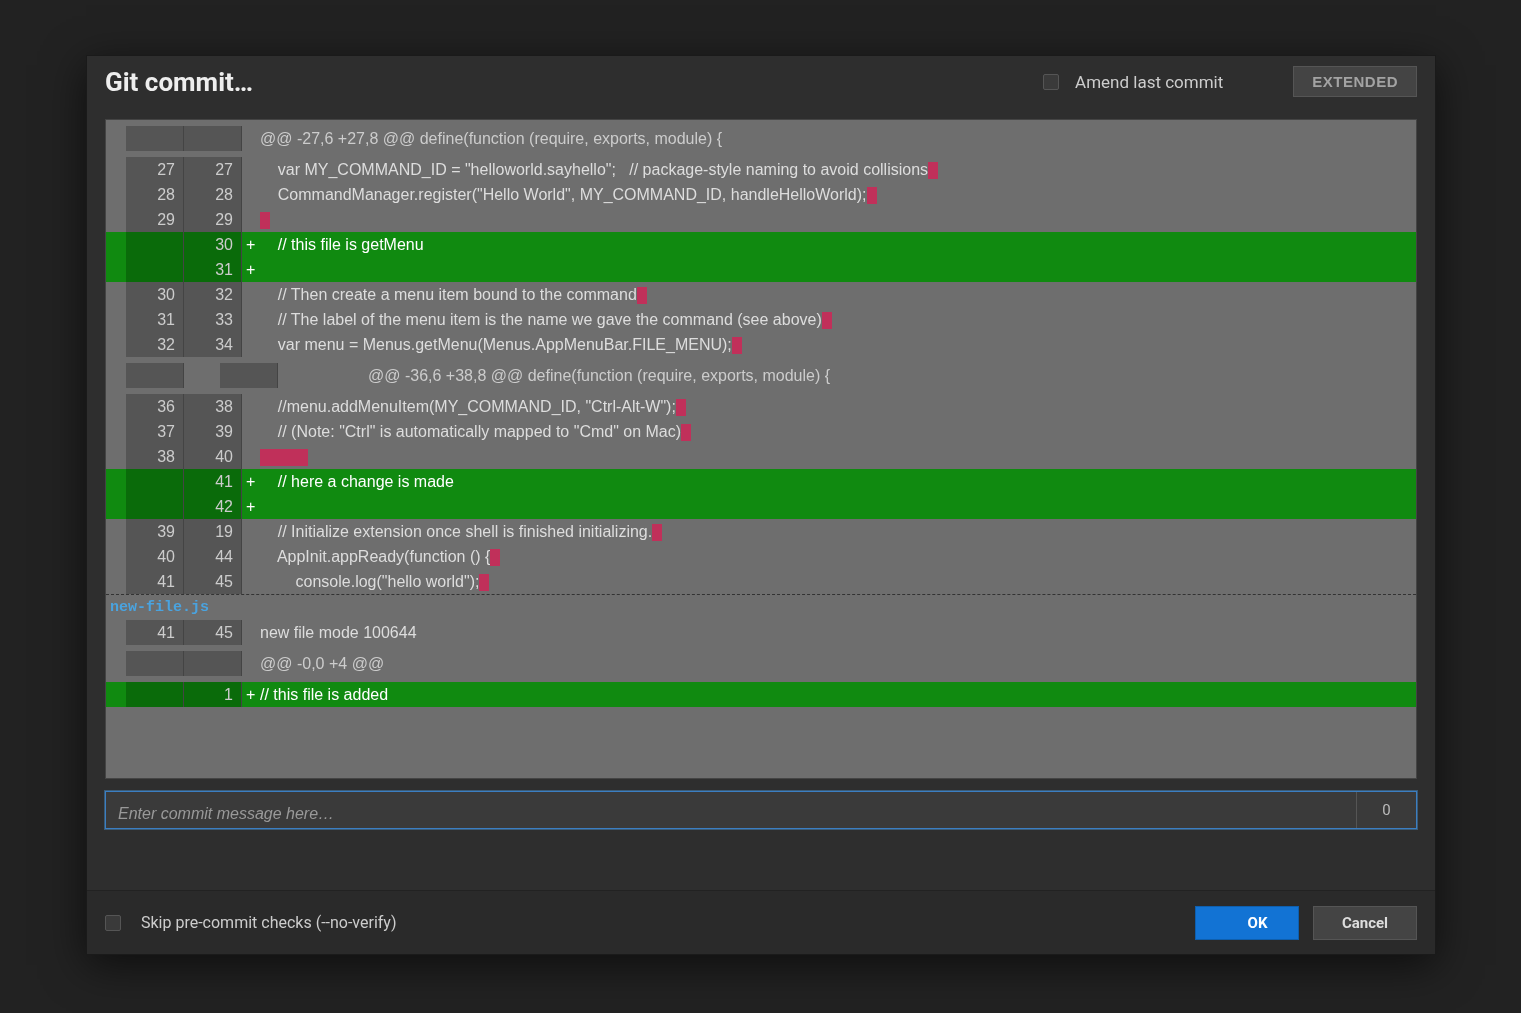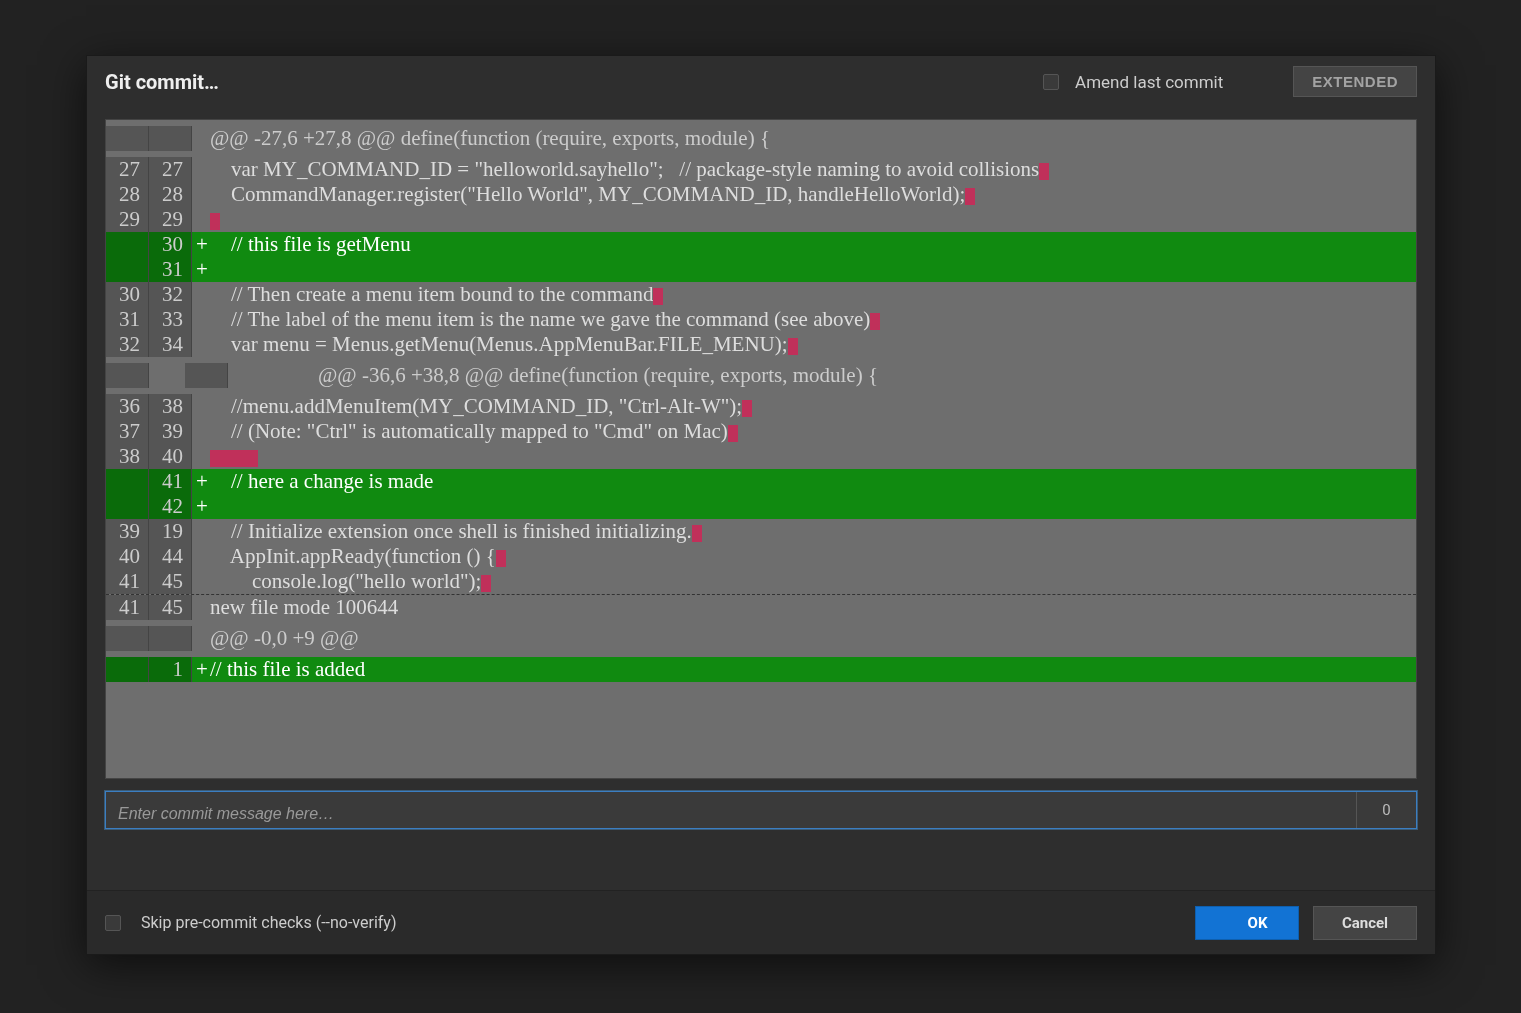--- a/index.html
+++ b/index.html
@@ -24,21 +24,21 @@
     display: flex;
     flex-direction: column;
   }
   .dialog-header {
     display: flex;
     align-items: center;
     padding: 10px 18px 14px 18px;
     background: #2e2e2e;
   }
   .dialog-title {
-    font-size: 20px;
+    font-size: 26px;
     font-weight: 700;
     color: #eee;
     flex: 1;
   }
   .amend-row {
     display: flex;
     align-items: center;
     gap: 16px;
     margin-right: 70px;
   }
@@ -72,26 +72,27 @@
     position: relative;
   }
   .diff-inner {
     position: absolute;
     left: 0; right: 0; top: 0;
   }
   .diff-line {
     display: flex;
     height: 25px;
     line-height: 25px;
-    font-family: Liberation Serif, serif;
-    font-size: 21px;
+    font-family: Liberation Sans, sans-serif;
+    font-size: 16px;
     white-space: pre;
+    padding-left: 20px;
   }
   .diff-line .gut {
-    width: 43px;
+    width: 58px;
     text-align: right;
     padding-right: 8px;
     color: #ccc;
     background: #555;
     border-right: 1px solid #444;
     flex-shrink: 0;
   }
   .diff-line .gut.empty { color: transparent; }
   .diff-line .mark {
     width: 18px;
@@ -233,22 +234,23 @@
         <div class="diff-line hunk" style="padding-top: 6px; padding-bottom: 6px; height: 37px; gap: 36px;"><div class="gut empty">.</div><div class="gut empty">.</div><div class="mark"> </div><div class="code">@@ -36,6 +38,8 @@ define(function (require, exports, module) {</div></div>
         <div class="diff-line ctx"><div class="gut">36</div><div class="gut">38</div><div class="mark"> </div><div class="code">    //menu.addMenuItem(MY_COMMAND_ID, "Ctrl-Alt-W");<span class="trail"></span></div></div>
         <div class="diff-line ctx"><div class="gut">37</div><div class="gut">39</div><div class="mark"> </div><div class="code">    // (Note: "Ctrl" is automatically mapped to "Cmd" on Mac)<span class="trail"></span></div></div>
         <div class="diff-line ctx"><div class="gut">38</div><div class="gut">40</div><div class="mark"> </div><div class="code"><span class="trail wide"></span></div></div>
         <div class="diff-line add"><div class="gut empty">.</div><div class="gut">41</div><div class="mark">+</div><div class="code">    // here a change is made</div></div>
         <div class="diff-line add"><div class="gut empty">.</div><div class="gut">42</div><div class="mark">+</div><div class="code"></div></div>
         <div class="diff-line ctx"><div class="gut">39</div><div class="gut">19</div><div class="mark"> </div><div class="code">    // Initialize extension once shell is finished initializing.<span class="trail"></span></div></div>
         <div class="diff-line ctx"><div class="gut">40</div><div class="gut">44</div><div class="mark"> </div><div class="code">    AppInit.appReady(function () {<span class="trail"></span></div></div>
         <div class="diff-line ctx"><div class="gut">41</div><div class="gut">45</div><div class="mark"> </div><div class="code">        console.log("hello world");<span class="trail"></span></div></div>
         <div class="file-sep"></div>
+        <div class="file-header">new-file.js</div>
         <div class="diff-line ctx"><div class="gut">41</div><div class="gut">45</div><div class="mark"> </div><div class="code">new file mode 100644</div></div>
-        <div class="diff-line hunk" style="padding-top: 6px; padding-bottom: 6px; height: 37px;"><div class="gut empty">.</div><div class="gut empty">.</div><div class="mark"> </div><div class="code">@@ -0,0 +9 @@</div></div>
+        <div class="diff-line hunk" style="padding-top: 6px; padding-bottom: 6px; height: 37px;"><div class="gut empty">.</div><div class="gut empty">.</div><div class="mark"> </div><div class="code">@@ -0,0 +4 @@</div></div>
         <div class="diff-line add"><div class="gut empty">.</div><div class="gut">1</div><div class="mark">+</div><div class="code">// this file is added</div></div>
       </div>
   </div>
 
   <div class="msg-row">
     <input class="msg-input" placeholder="Enter commit message here…" style="">
     <div class="char-count">0</div>
   </div>
 
   <div class="dialog-footer">

